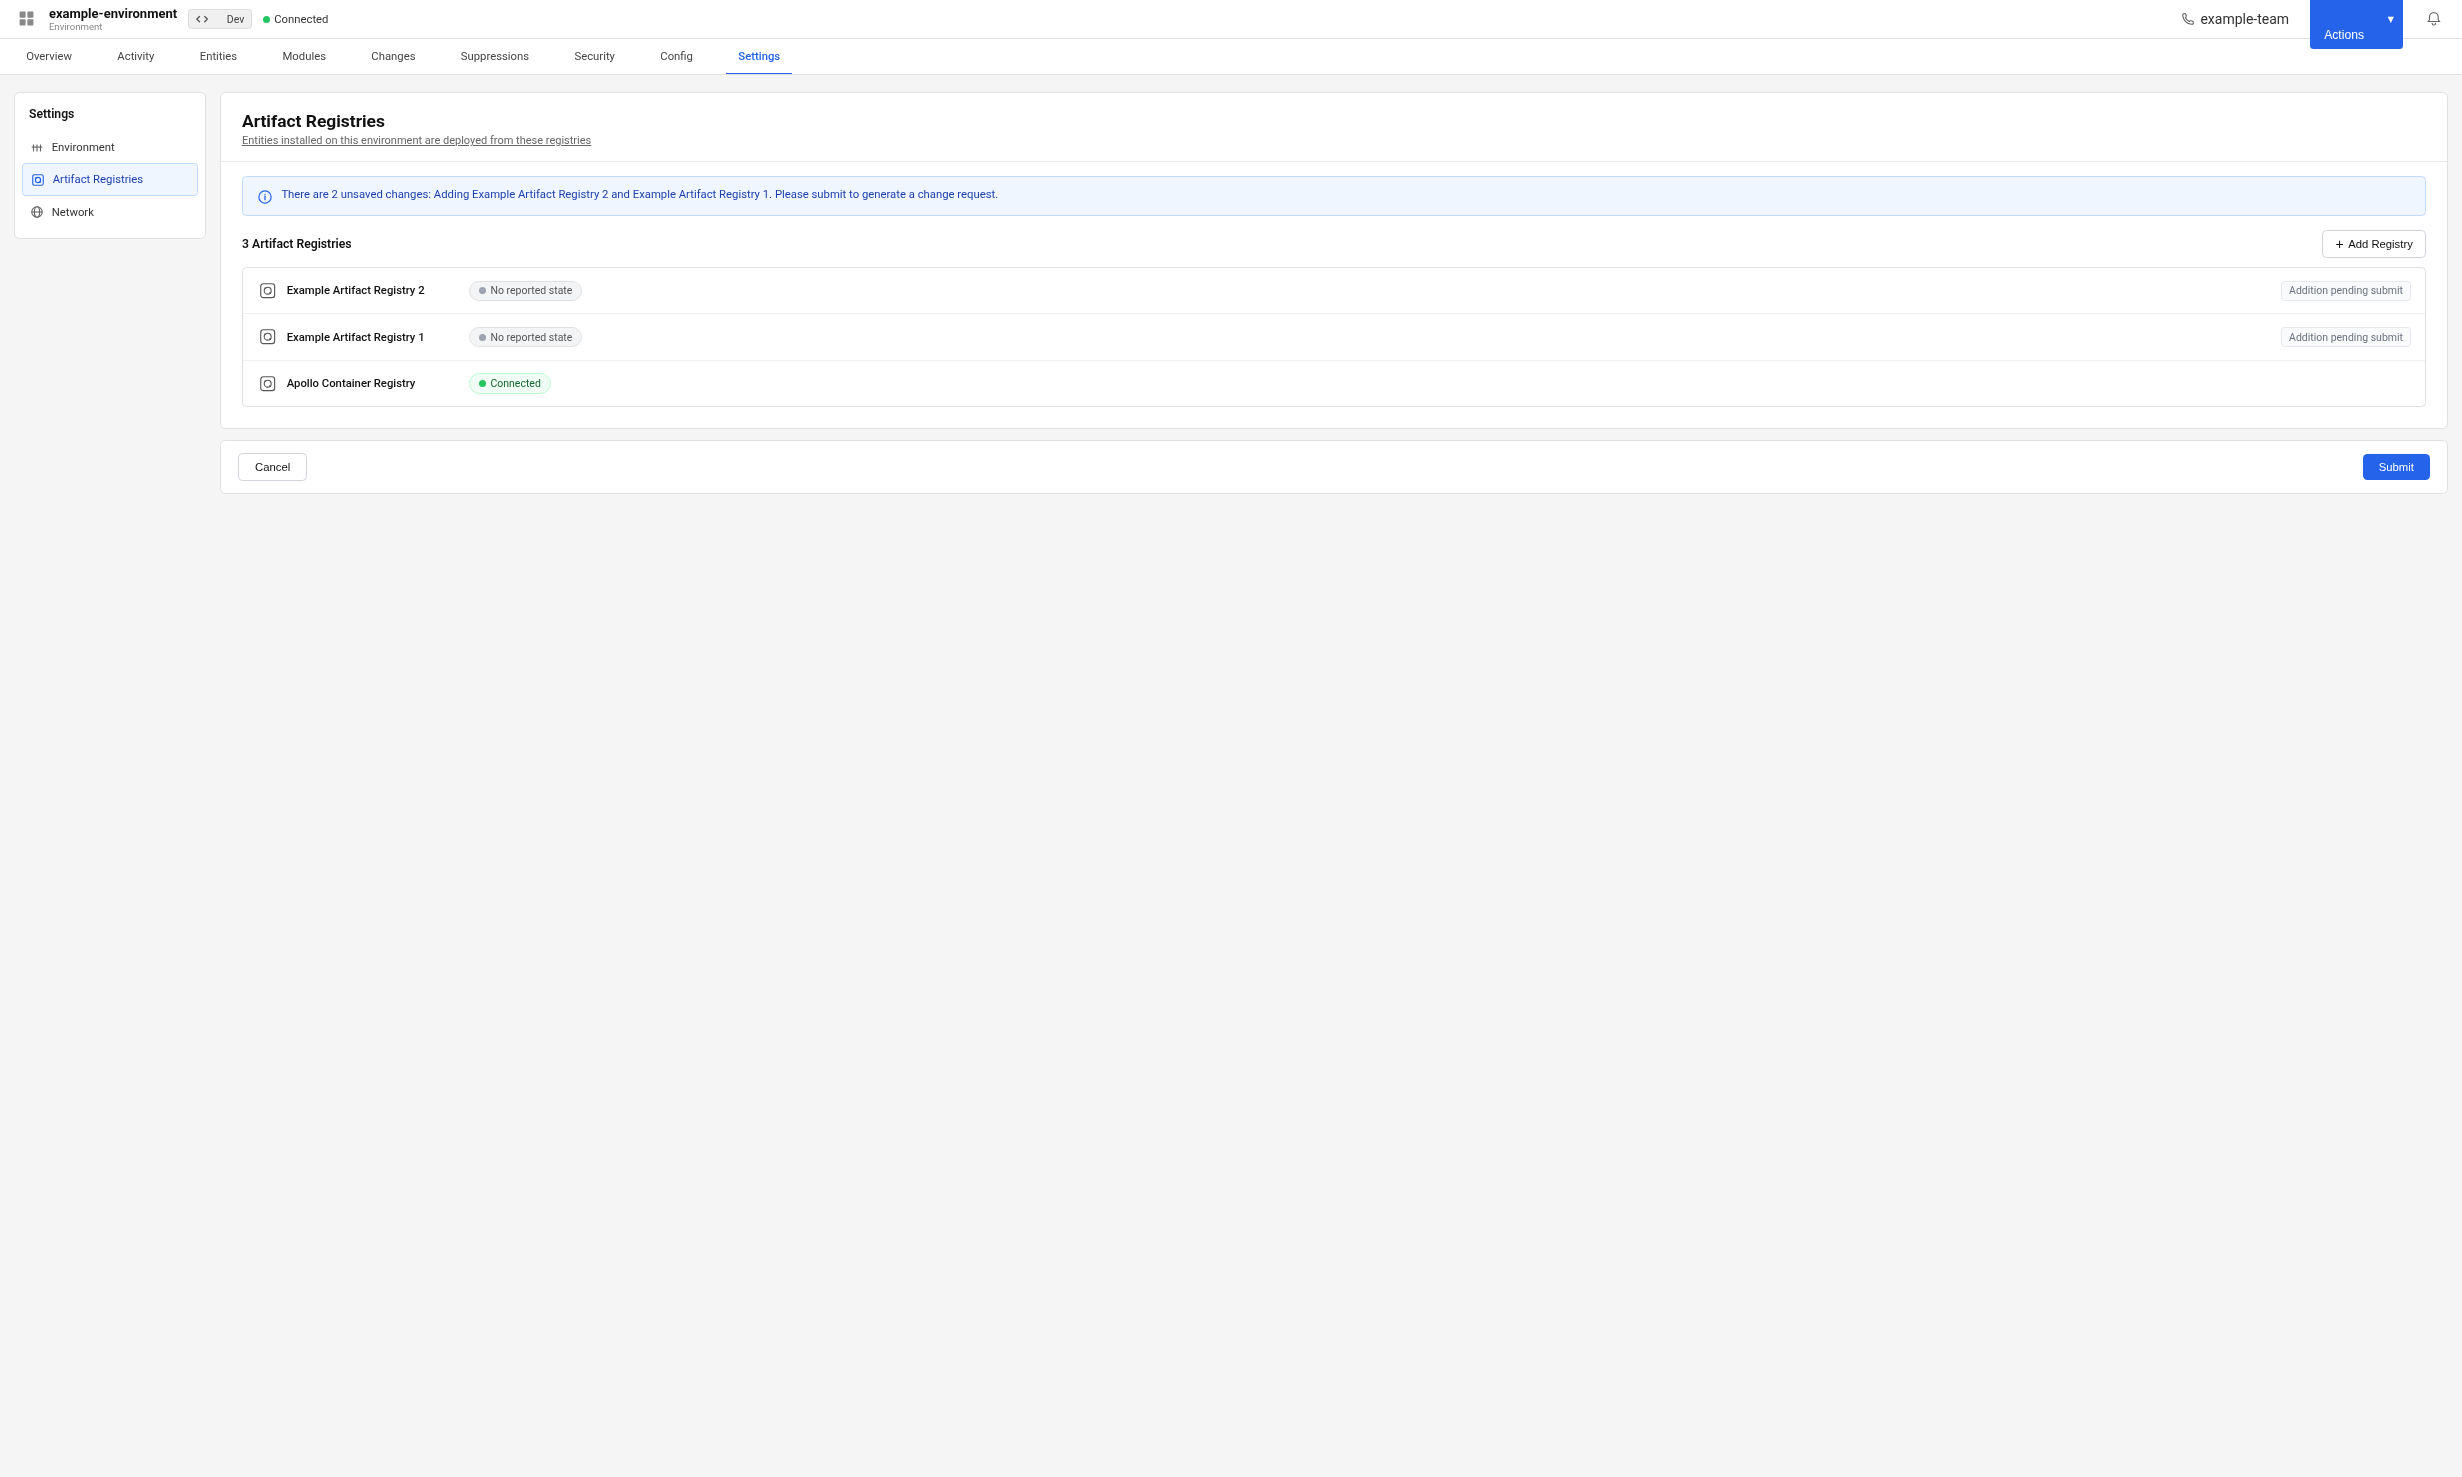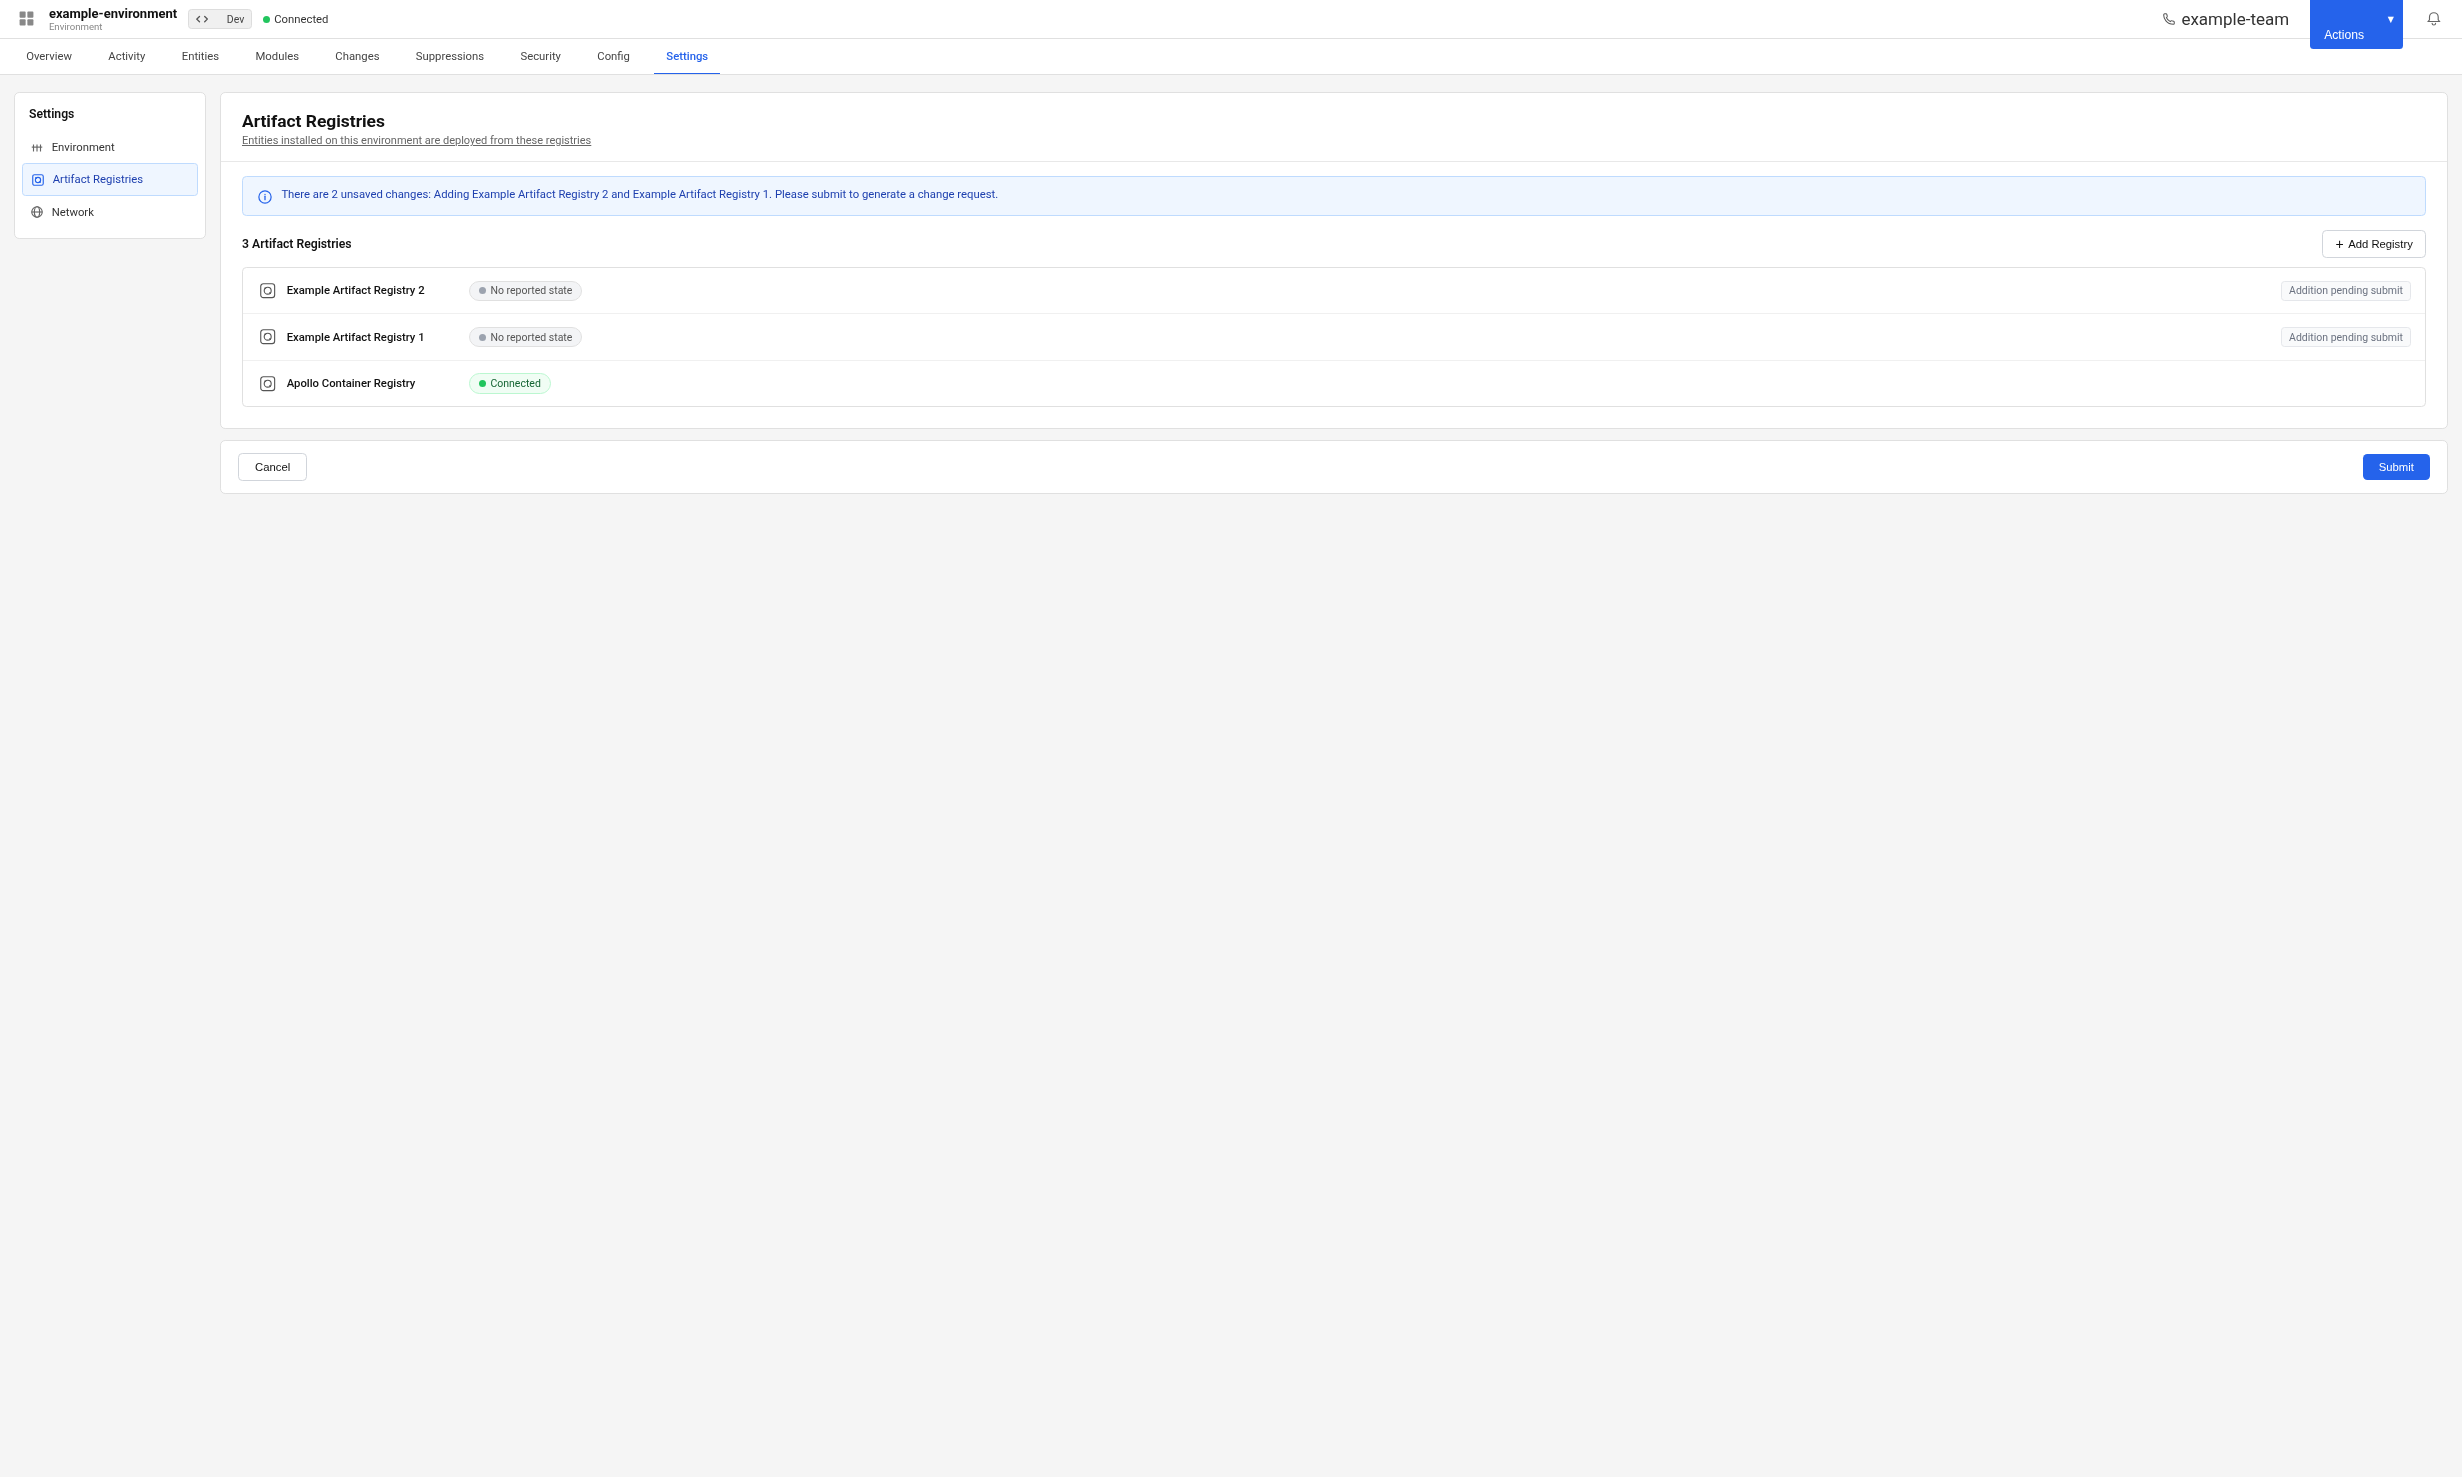--- a/index.html
+++ b/index.html
@@ -71,21 +71,21 @@
       height: 7px;
       background: #9ca3af;
       border-radius: 50%;
       display: inline-block;
     }
     .header-spacer { flex: 1; }
     .header-team {
       display: flex;
       align-items: center;
       gap: 5px;
-      font-size: 17px;
+      font-size: 14px;
       color: #333;
       margin-right: 10.5px;
     }
     .actions-btn {
       display: flex;
       align-items: center;
       gap: 0;
       background: #2563eb;
       color: #fff;
       border: none;
@@ -119,21 +119,21 @@
       margin-left: 7px;
     }
 
     
     .nav-tabs {
       display: flex;
       align-items: center;
       background: #fff;
       border-bottom: 0.9px solid #e0e0e0;
       padding: 0 14px;
-      gap: 12px;
+      gap: 21px;
     }
     .nav-tab {
       padding: 10.5px 12.2px;
       font-size: 11.3px;
       color: #444;
       cursor: pointer;
       border-bottom: 1.7px solid transparent;
       white-space: nowrap;
     }
     .nav-tab.active {

